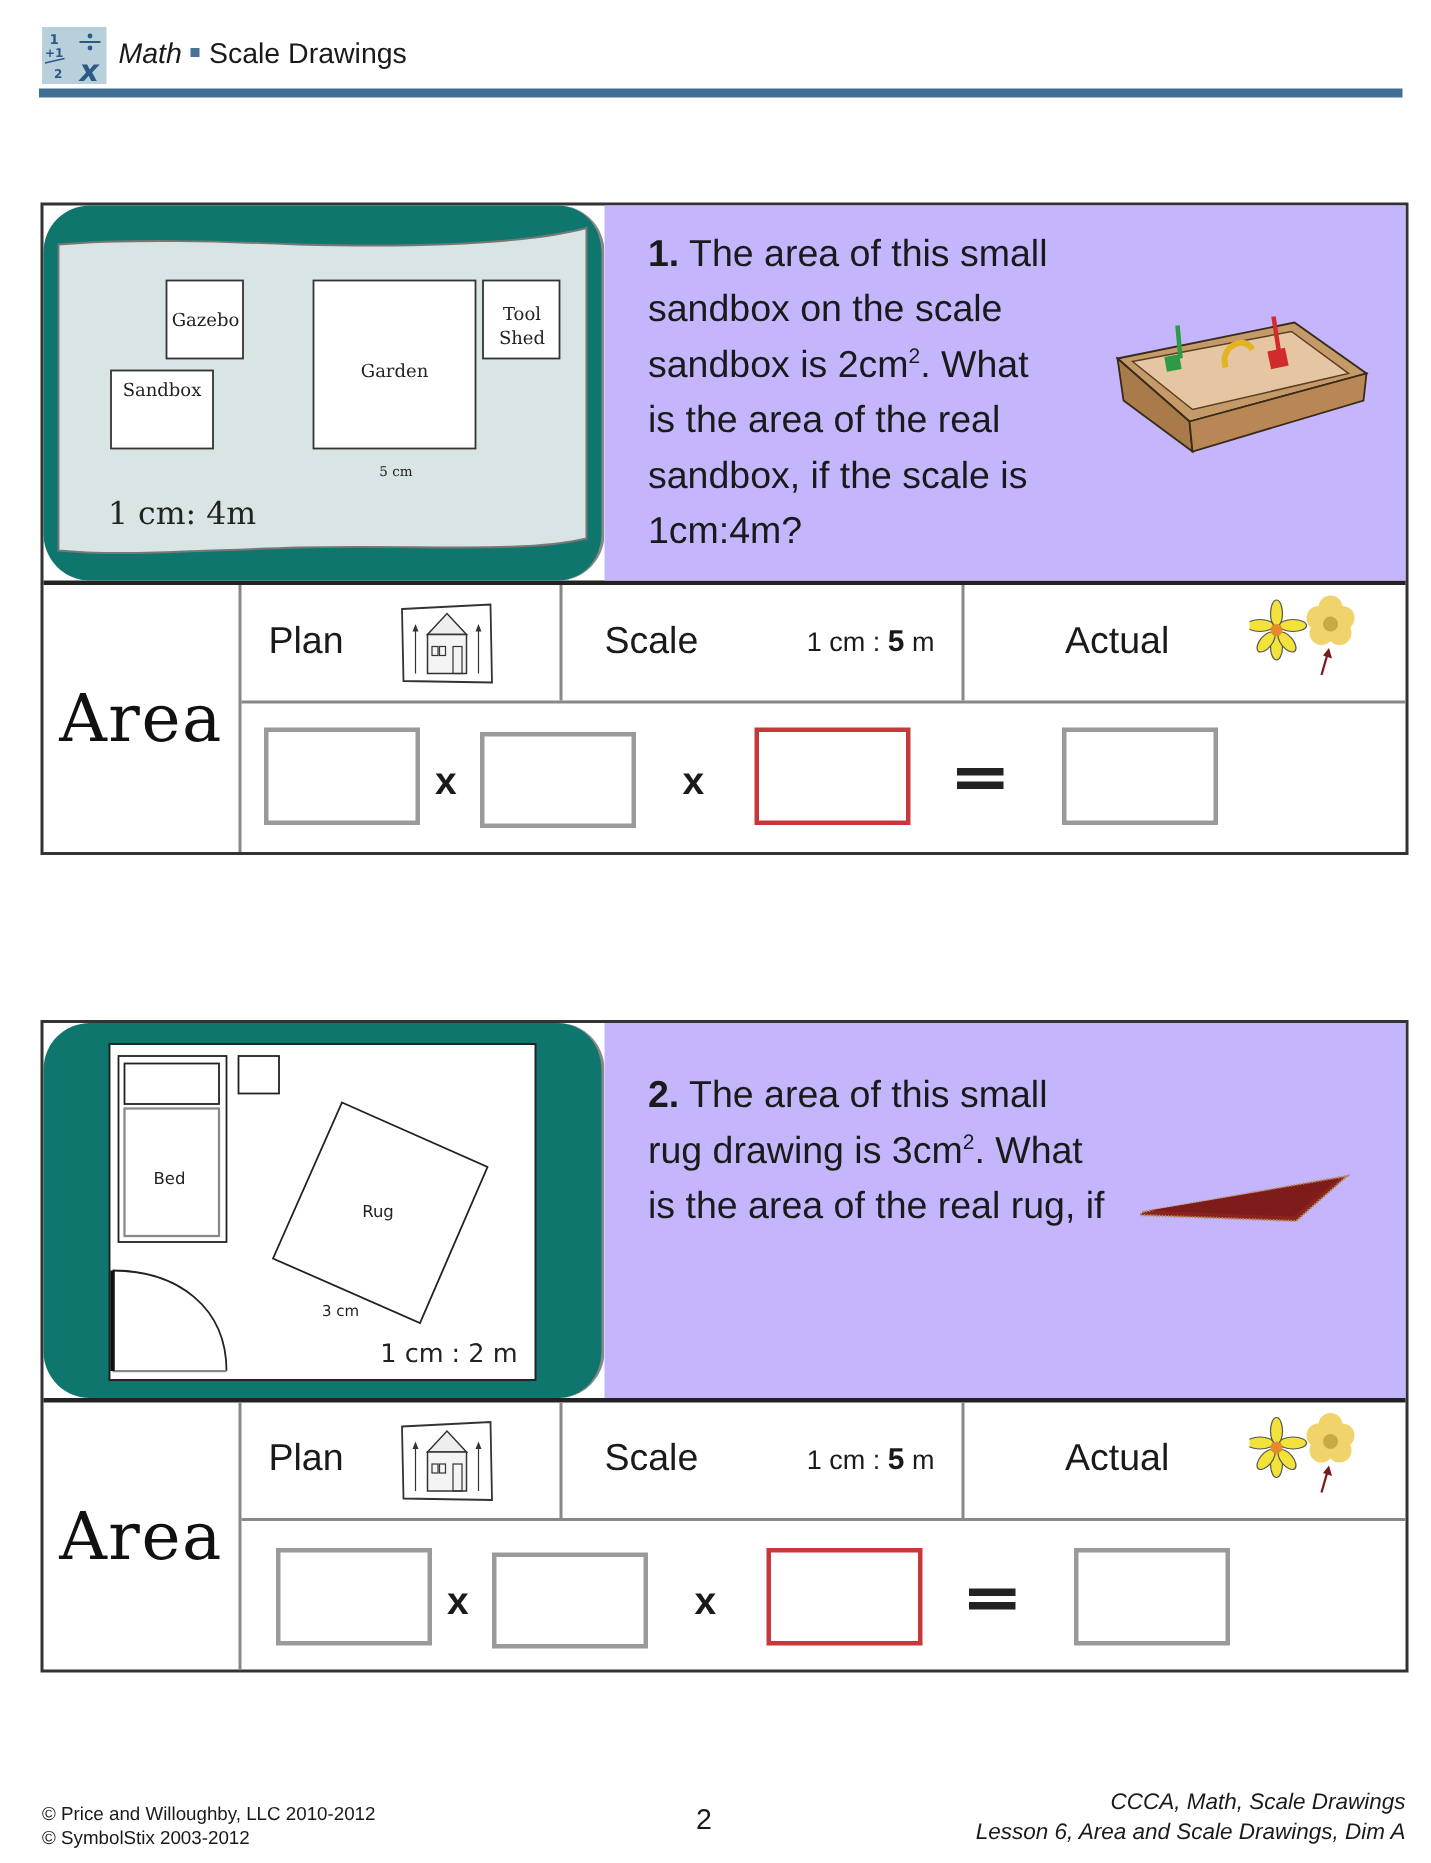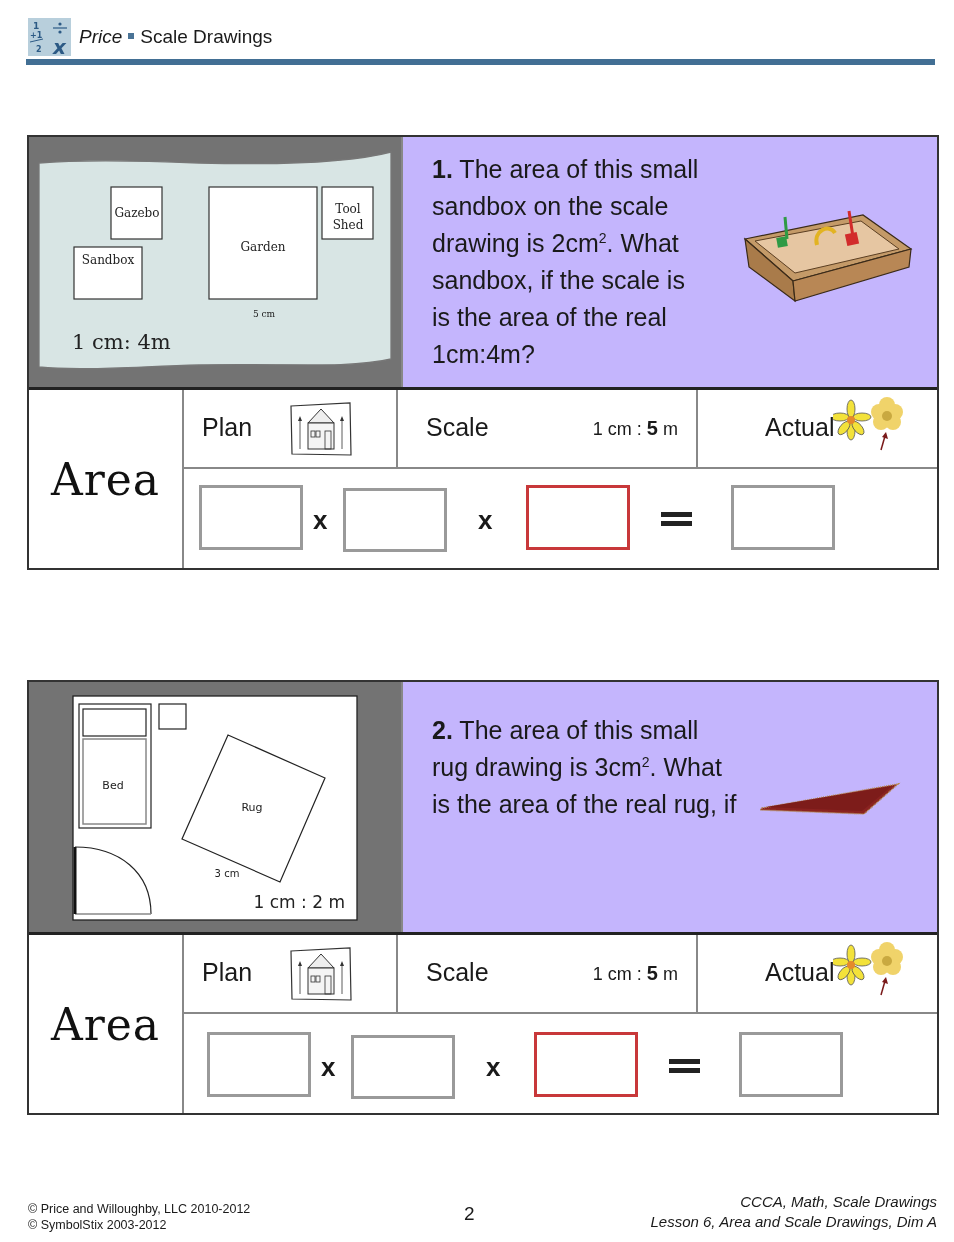--- a/index.html
+++ b/index.html
@@ -11,34 +11,34 @@
   .hdr-logo { width: 43px; height: 38px; background: #b8cfdc; position: relative; margin-right: 8px; }
   .hdr-title { font-size: 19px; line-height: 38px; }
   .hdr-title .subj { font-style: italic; }
   .hdr-title .sep { display: inline-block; width: 6px; height: 6px; background: #4a7396; margin: 0 6px 3px 6px; vertical-align: middle; }
   .hdr-title .topic { font-weight: normal; }
   .hdr-bar { position: absolute; left: 26px; top: 59px; width: 909px; height: 6px; background: #426f94; }
 
   
   .problem { position: absolute; left: 27px; width: 912px; border: 2px solid #333; }
   .top-row { display: flex; border-bottom: 3px solid #222; }
-  .drawing-cell { width: 374px; background: #737373; border-right: 2px solid #888; position: relative; }
+  .drawing-cell { width: 374px; background: #0f766e; border-right: 2px solid #888; position: relative; border-radius: 31px; }
   .question-cell { flex: 1; background: #c4b5fd; position: relative; }
   .qtext { position: absolute; left: 29px; font-size: 25px; line-height: 37px; color: #1a1a1a; }
   .qtext .num { font-weight: bold; }
   .qtext sup { font-size: 14px; vertical-align: 9px; line-height: 0; }
 
   .bottom-row { display: flex; height: 178px; }
-  .area-cell { width: 155px; border-right: 2px solid #888; display: flex; align-items: center; justify-content: center; }
+  .area-cell { width: 132px; border-right: 2px solid #888; display: flex; align-items: center; justify-content: center; }
   .area-label { font-family: "DejaVu Serif", serif; font-size: 44px; letter-spacing: 1px; color: #111; font-weight: normal; }
   .calc-cell { flex: 1; display: flex; flex-direction: column; }
   .labels-row { height: 79px; display: flex; border-bottom: 2px solid #888; }
   .lbl { position: relative; display: flex; align-items: center; }
   .lbl-plan { width: 214px; border-right: 2px solid #888; }
-  .lbl-scale { width: 300px; border-right: 2px solid #888; }
+  .lbl-scale { width: 268px; border-right: 2px solid #888; }
   .lbl-actual { flex: 1; }
   .lbl-text { position: absolute; left: 18px; top: 23px; font-size: 25px; color: #1a1a1a; }
   .lbl-scale .lbl-text { left: 28px; }
   .lbl-actual .lbl-text { left: 20px; margin-left: 47px; }
   .scale-value { position: absolute; right: 18px; top: 27px; font-size: 18px; color: #1a1a1a; }
   .scale-value b { font-weight: bold; font-size: 20px; }
   .plan-icon { position: absolute; left: 104px; top: 11px; width: 66px; height: 56px; }
   .flower-icon { position: absolute; right: 30px; top: 6px; width: 74px; height: 64px; }
 
   .boxes-row { flex: 1; position: relative; }
@@ -62,21 +62,21 @@
       <text x="2" y="20" font-size="8" font-family="DejaVu Sans" fill="#2c5a85" font-weight="bold">+1</text>
       <line x1="2" y1="24" x2="15" y2="21" stroke="#2c5a85" stroke-width="1"></line>
       <text x="8" y="34" font-size="8" font-family="DejaVu Sans" fill="#2c5a85" font-weight="bold">2</text>
       <circle cx="32" cy="6" r="1.6" fill="#2c5a85"></circle>
       <line x1="25" y1="10" x2="39" y2="10" stroke="#2c5a85" stroke-width="1.2"></line>
       <circle cx="32" cy="14" r="1.6" fill="#2c5a85"></circle>
       <text x="25" y="36" font-size="20" font-family="DejaVu Sans" font-style="italic" font-weight="bold" fill="#2c5a85">x</text>
     </svg>
   </div>
   <div class="hdr-title">
-    <span class="subj">Price</span><span class="sep"></span><span class="topic">Scale Drawings</span>
+    <span class="subj">Math</span><span class="sep"></span><span class="topic">Scale Drawings</span>
   </div>
 </div>
 <div class="hdr-bar"></div>
 
 <div class="problem" style="top:135px;">
   <div class="top-row" style="height:253px;">
     <div class="drawing-cell">
       <svg width="374" height="253" viewBox="0 0 374 253">
         <path d="M10 26 C 60 22, 120 24, 170 26 C 250 28, 320 26, 362 15 L 362 222 C 320 232, 250 226, 170 228 C 100 230, 50 234, 10 230 Z" fill="#d8e5e4" stroke="#777" stroke-width="1.3"></path>
         <rect x="82" y="50" width="51" height="52" fill="#fff" stroke="#333" stroke-width="1.2"></rect>
@@ -89,23 +89,23 @@
         <text x="319" y="76" font-size="12" font-family="DejaVu Serif" text-anchor="middle" fill="#222">Tool</text>
         <text x="319" y="92" font-size="12" font-family="DejaVu Serif" text-anchor="middle" fill="#222">Shed</text>
         <text x="235" y="180" font-size="9" font-family="DejaVu Serif" text-anchor="middle" fill="#222">5 cm</text>
         <text x="43" y="212" font-size="21" font-family="DejaVu Serif" fill="#222">1 cm: 4m</text>
       </svg>
     </div>
     <div class="question-cell">
       <div class="qtext" style="top:14px;">
         <div><span class="num">1.</span> <span>The area of this small</span></div>
         <div>sandbox on the scale</div>
-        <div><span>drawing is 2cm</span><sup>2</sup><span>. What</span></div>
+        <div><span>sandbox is 2cm</span><sup>2</sup><span>. What</span></div>
+        <div>is the area of the real</div>
         <div>sandbox, if the scale is</div>
-        <div>is the area of the real</div>
         <div>1cm:4m?</div>
       </div>
       <svg style="position:absolute; left:340px; top:70px;" width="170" height="100" viewBox="0 0 170 100">
         <polygon points="2,32 120,8 168,42 50,74" fill="#c49a68" stroke="#3a2a18" stroke-width="1.2"></polygon>
         <polygon points="12,34 118,14 156,42 52,66" fill="#e6c6a2" stroke="#5a3e22" stroke-width="1"></polygon>
         <polygon points="2,32 50,74 52,94 6,60" fill="#a97b4a" stroke="#3a2a18" stroke-width="1.2"></polygon>
         <polygon points="50,74 168,42 166,60 52,94" fill="#b88755" stroke="#3a2a18" stroke-width="1.2"></polygon>
         <line x1="42" y1="10" x2="44" y2="32" stroke="#2f9a45" stroke-width="3"></line>
         <rect x="34" y="30" width="10" height="10" fill="#2f9a45" transform="rotate(-10 39 35)"></rect>
         <path d="M74 38 C 70 24, 86 16, 92 26" fill="none" stroke="#e2b322" stroke-width="4"></path>

